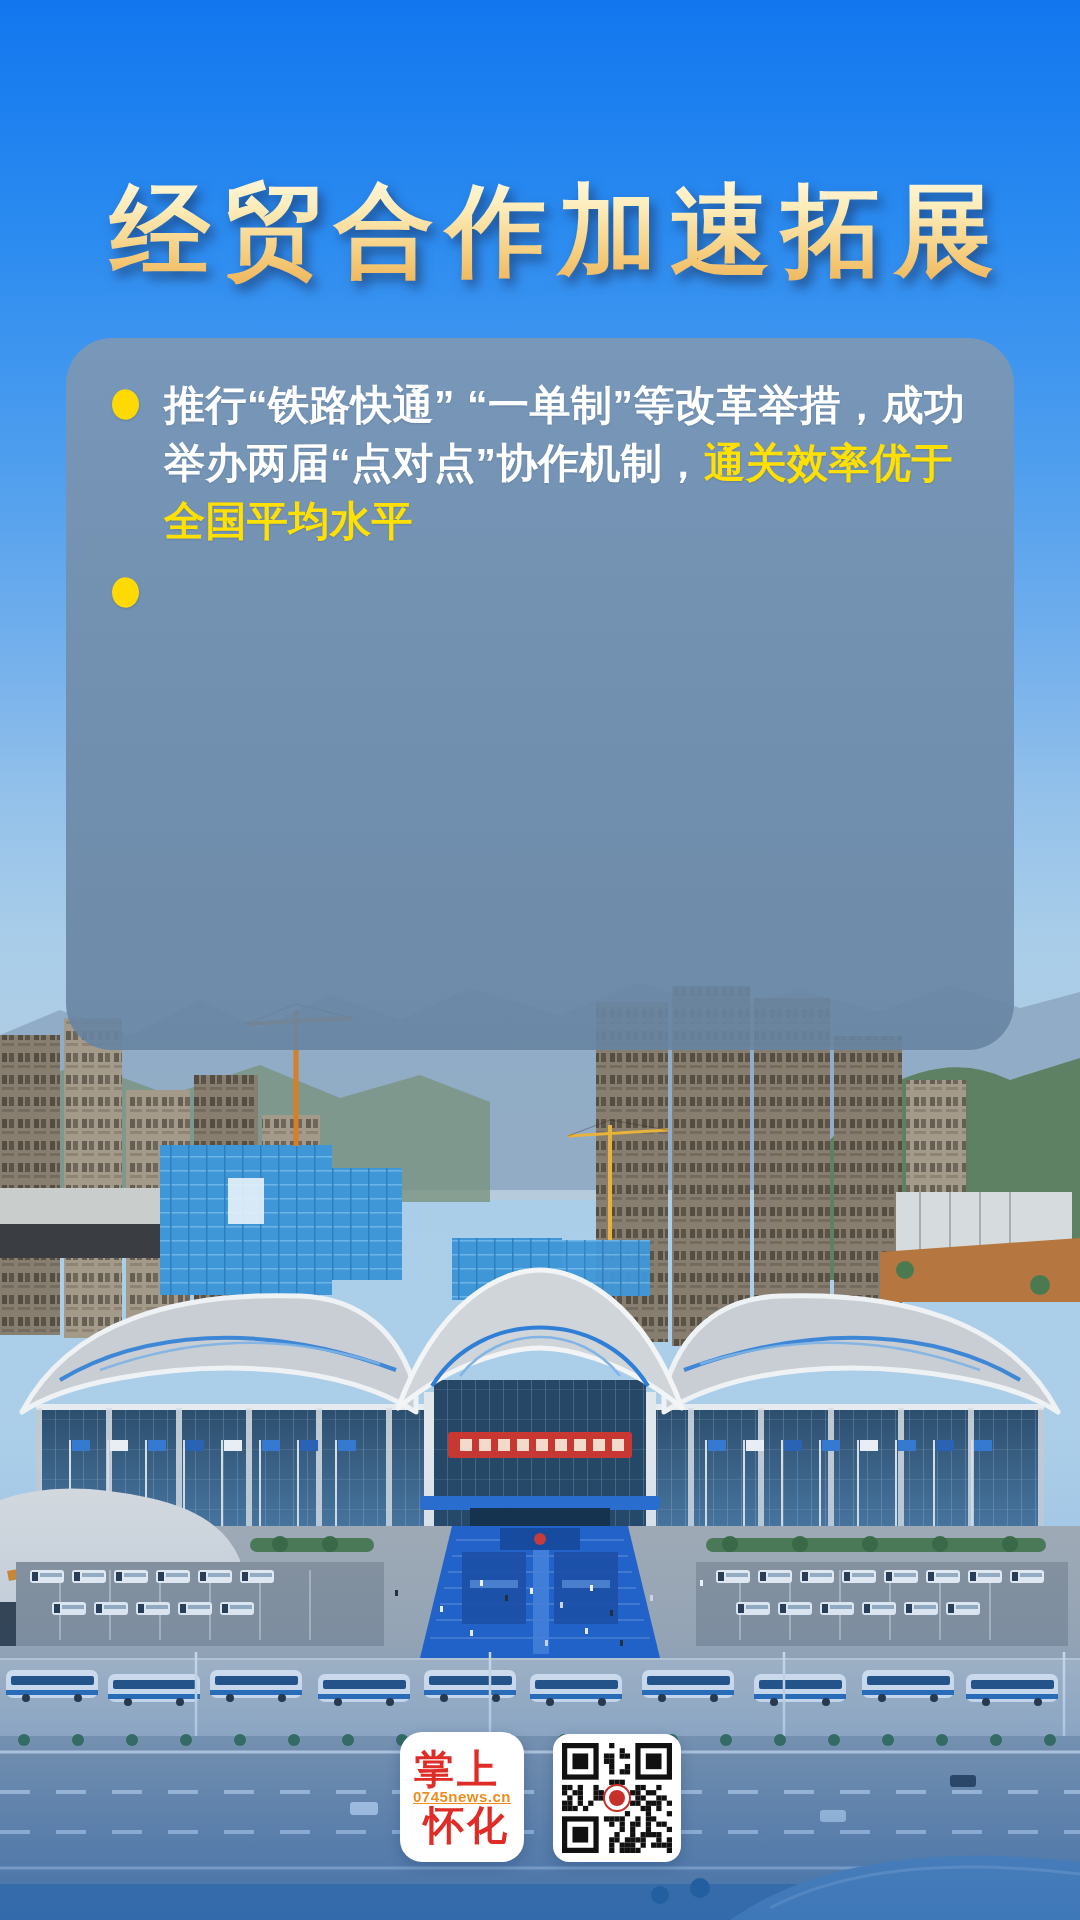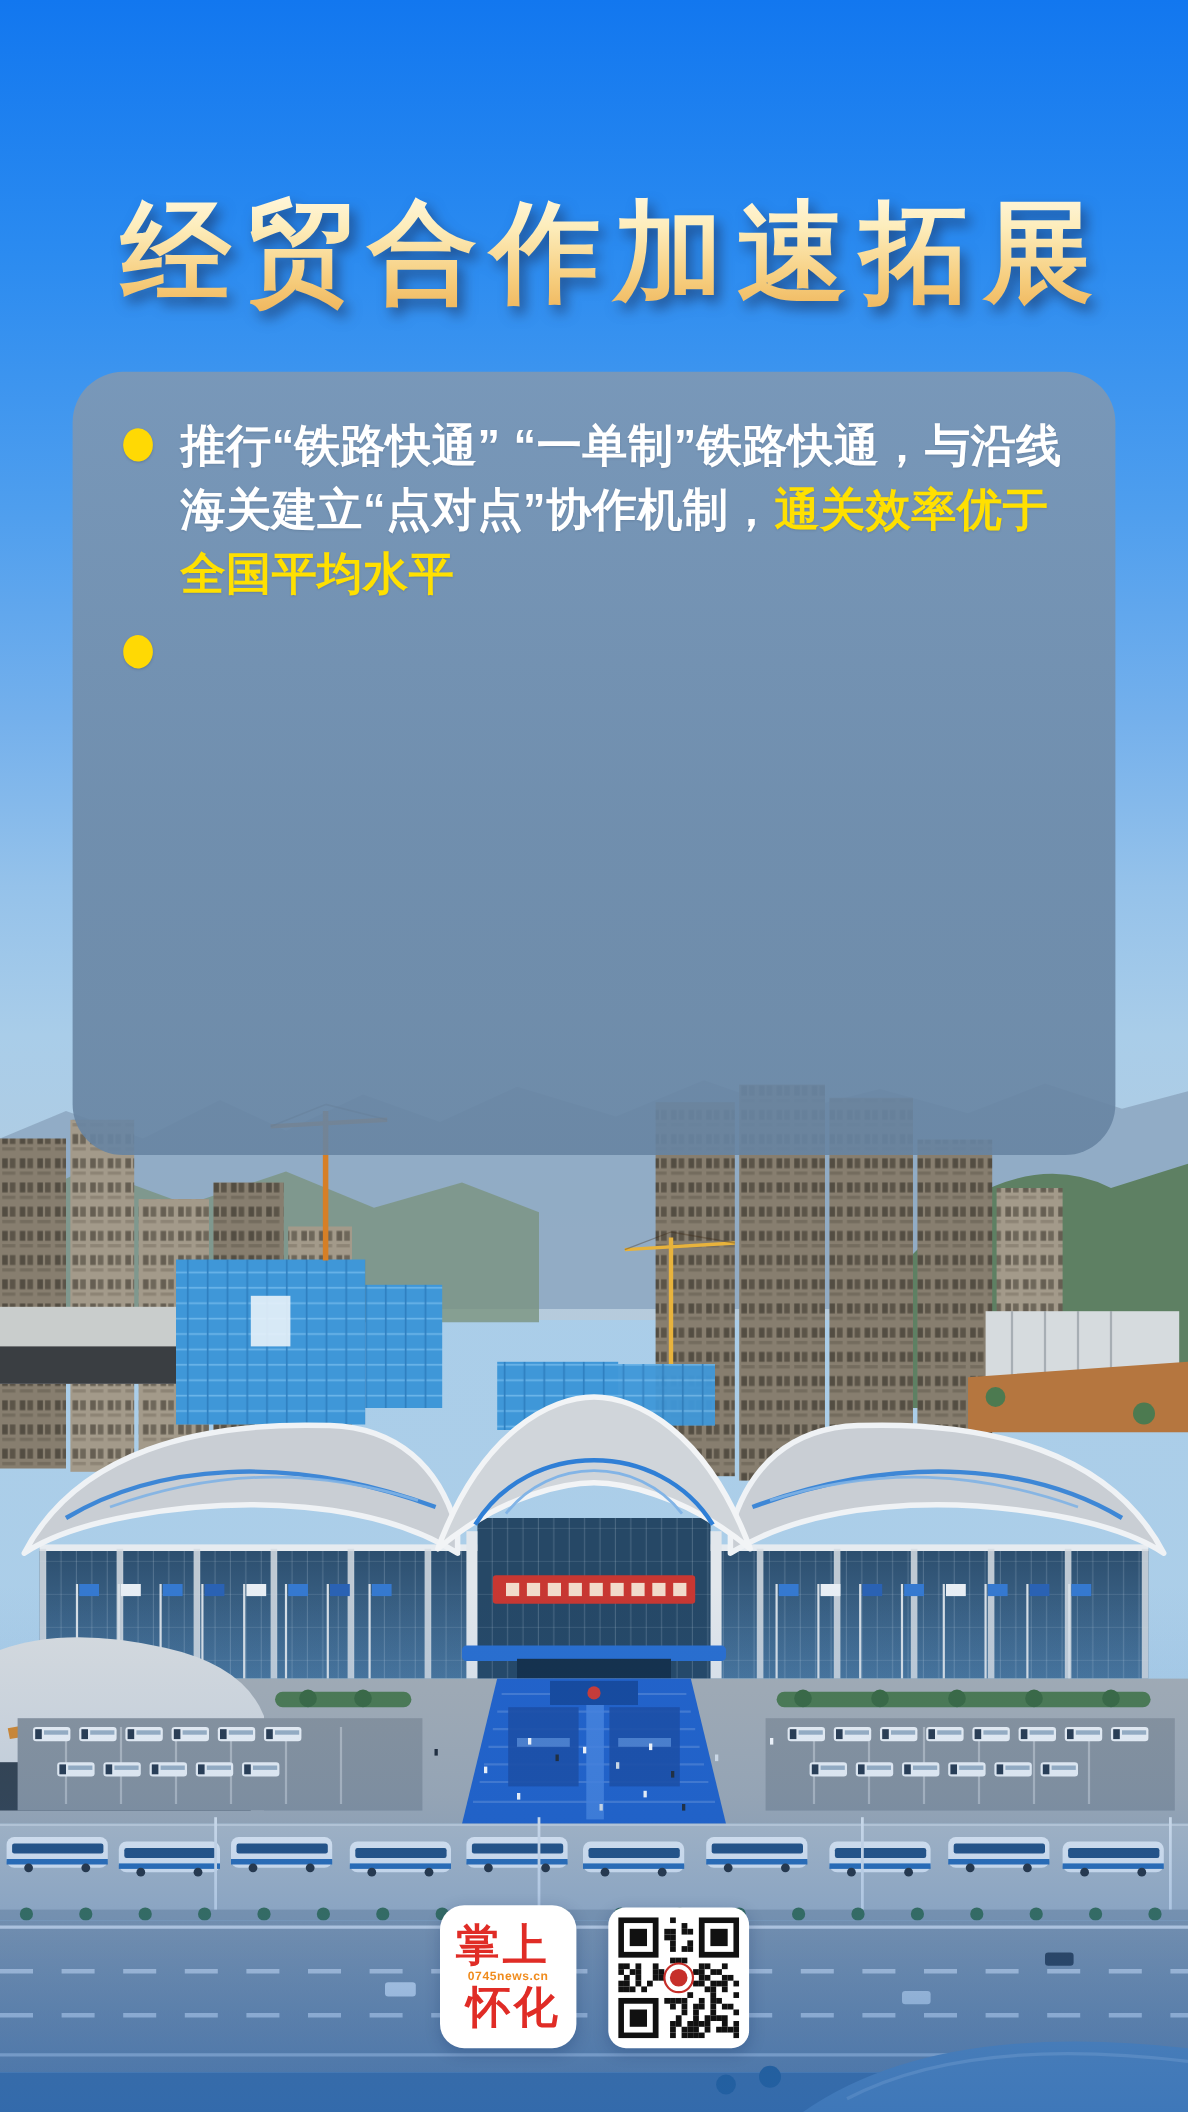--- a/index.html
+++ b/index.html
@@ -48,21 +48,21 @@
     position:absolute;left:400px;top:1732px;width:124px;height:130px;
     background:#ffffff;border-radius:22px;z-index:6;
     display:flex;flex-direction:column;align-items:center;justify-content:center;
     box-shadow:0 4px 14px rgba(0,30,80,.22);
   }
   .brand-top,.brand-bottom{
     font-size:40px;font-weight:700;color:#e02c26;line-height:40px;letter-spacing:3px;
   }
   .brand-top{align-self:flex-start;margin-left:14px;}
   .brand-bottom{align-self:flex-end;margin-right:14px;}
-  .brand-site{font-size:11px;font-weight:700;color:#f08c1e;line-height:16px;letter-spacing:.5px;}
+  .brand-site{font-size:15px;font-weight:700;color:#f08c1e;line-height:16px;letter-spacing:.5px;text-decoration:underline;}
   .qr-card{
     position:absolute;left:553px;top:1734px;width:128px;height:128px;
     background:#ffffff;border-radius:16px;z-index:6;
     display:flex;align-items:center;justify-content:center;
     box-shadow:0 4px 14px rgba(0,30,80,.22);
   }
   
   .scene{position:absolute;left:0;top:940px;width:1080px;height:980px;z-index:1;}
   .panel,.title{z-index:4;}
 </style>
@@ -434,21 +434,21 @@
 
   <rect x="0" y="500" width="1080" height="480" fill="url(#gOverlay)"></rect>
 </svg>
 
 <h1 class="title">经贸合作加速拓展</h1>
 
 <section class="panel">
   <div>
       <div class="bullet-row">
         <span class="dot"></span>
-        <div class="bullet-text"><span>推行“铁路快通” “一单制”铁路快通，与沿线海关建立“点对点”协作机制，</span><span class="hl">通关效率优于全国平均水平</span></div>
+        <div class="bullet-text"><span>推行“铁路快通” “一单制”等改革举措，成功举办两届“点对点”协作机制，</span><span class="hl">通关效率优于全国平均水平</span></div>
       </div>
       <div class="bullet-row">
         <span class="dot"></span>
       </div>
     </div>
 </section>
 
 <div class="brand-card">
   <span class="brand-top">掌上</span>
   <span class="brand-site">0745news.cn</span>

